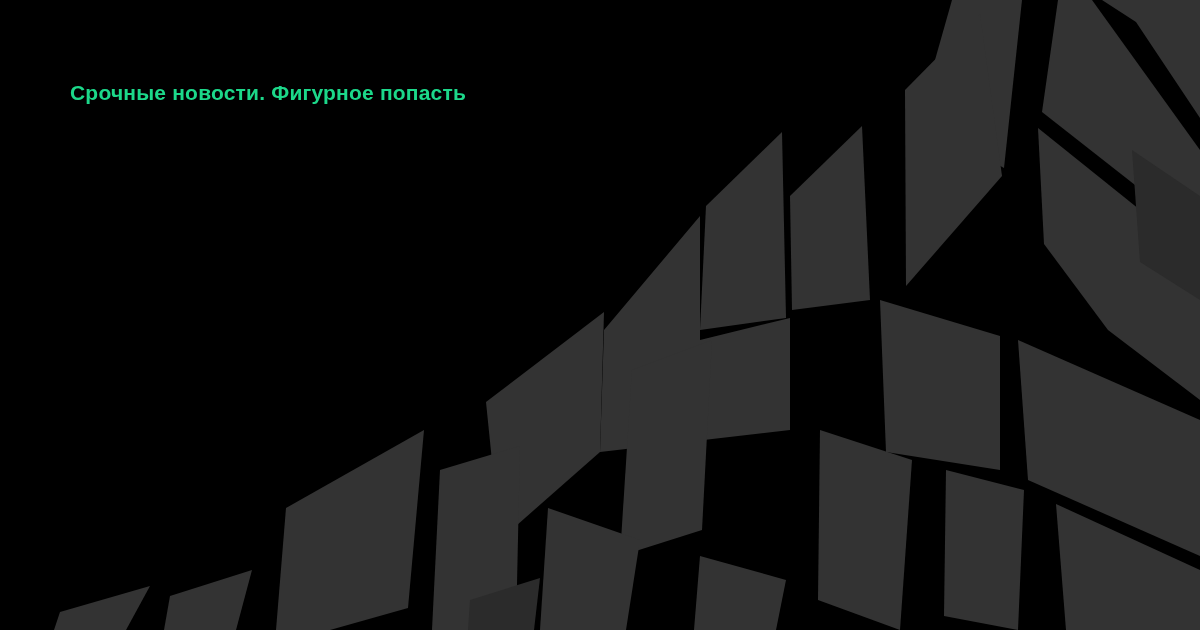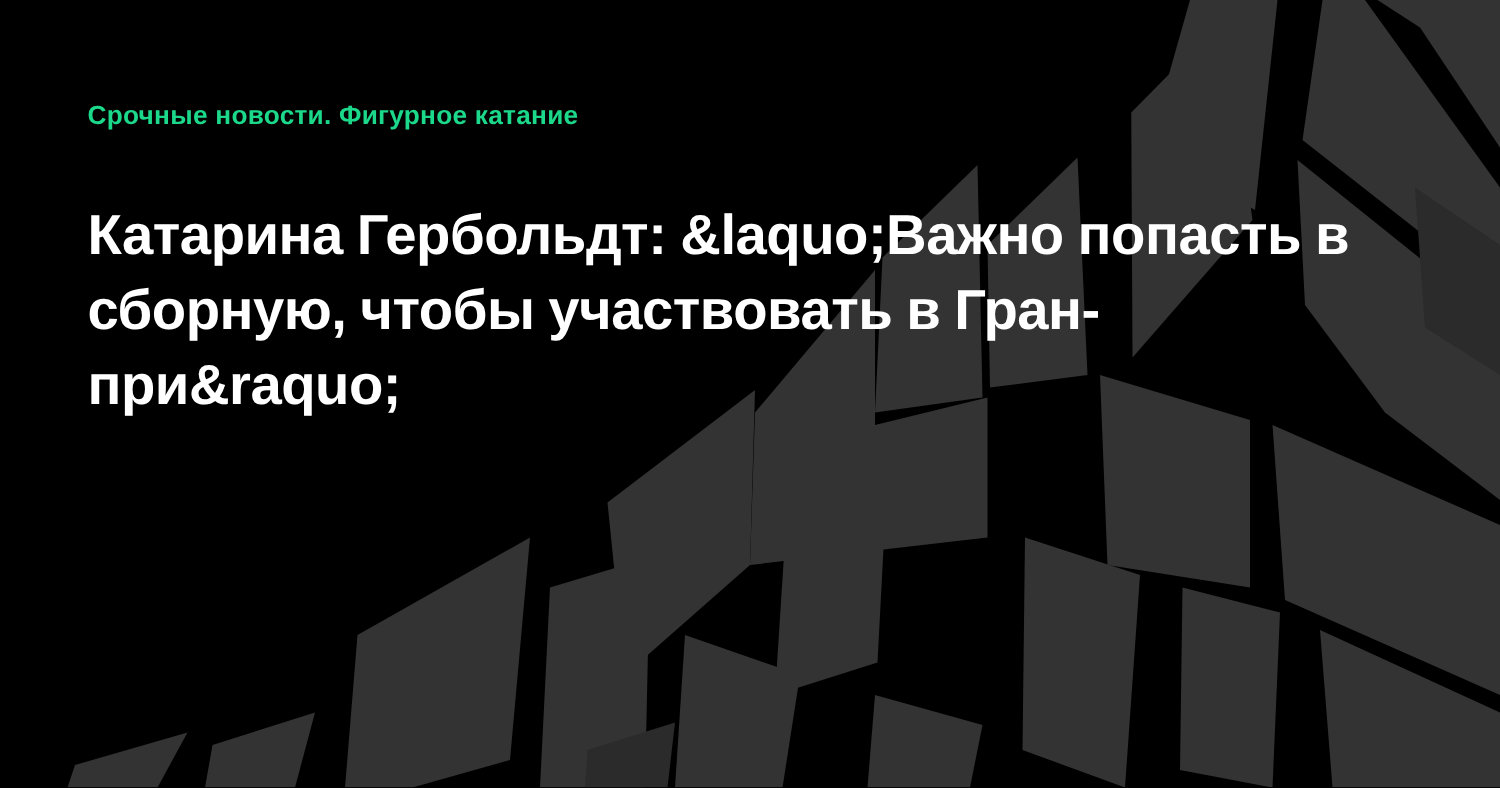--- a/index.html
+++ b/index.html
@@ -100,19 +100,18 @@
     </g>
 
     <g fill="#2b2b2b">
       <polygon points="1132,150 1200,196 1200,300 1140,262"></polygon>
       <polygon points="470,600 540,578 534,630 468,630"></polygon>
     </g>
   </svg>
 
   <div id="content-layer">
 
-    <div id="kicker" style="color: rgb(28, 216, 138);">Срочные новости. Фигурное катание</div>
+    <div id="kicker" style="color: rgb(28, 216, 138);">Срочные новости. Фигурное попасть</div>
 
-    <h1 id="headline" style="color: rgb(255, 255, 255);">Катарина Гербольдт: &amp;laquo;Важно попасть в сборную, чтобы участвовать в Гран-при&amp;raquo;</h1>
 
   </div>
 
 </div>
 
 </body></html>

